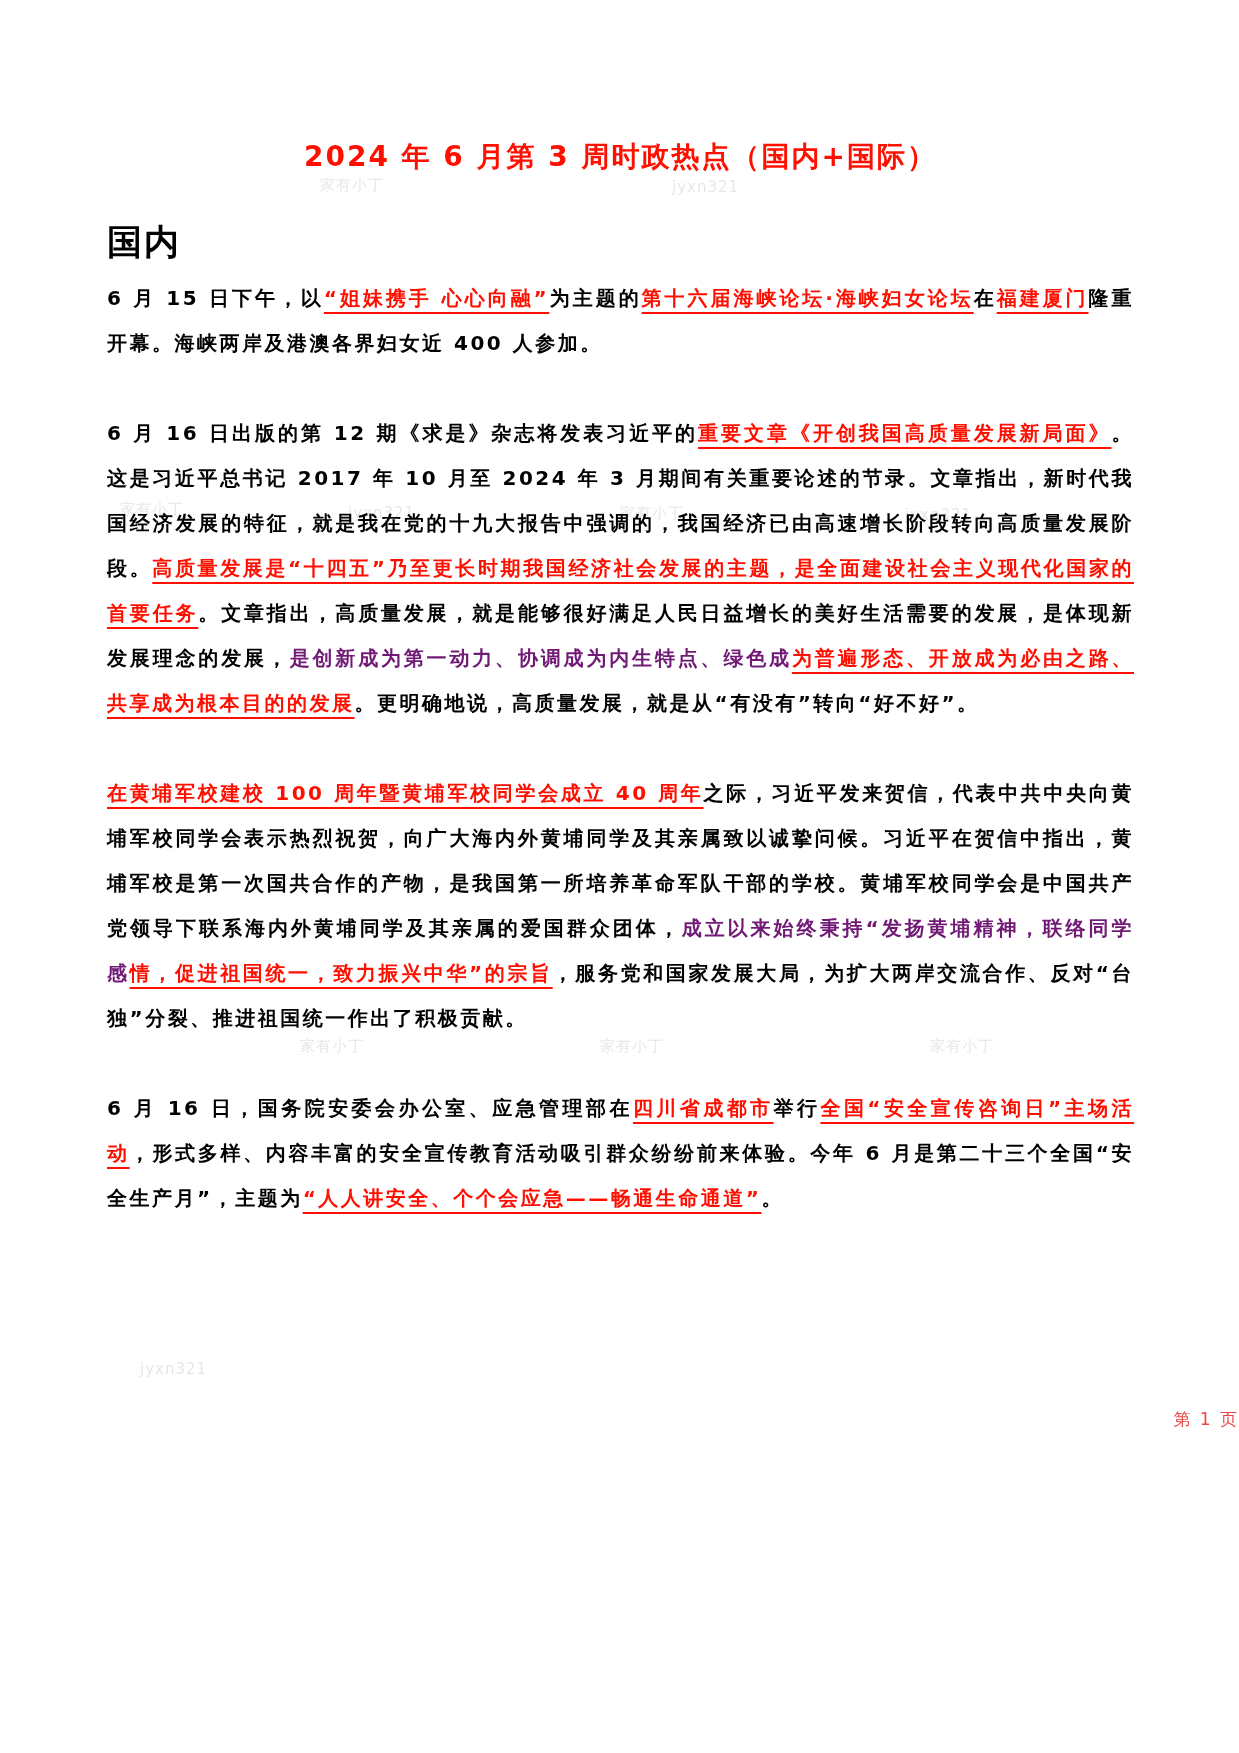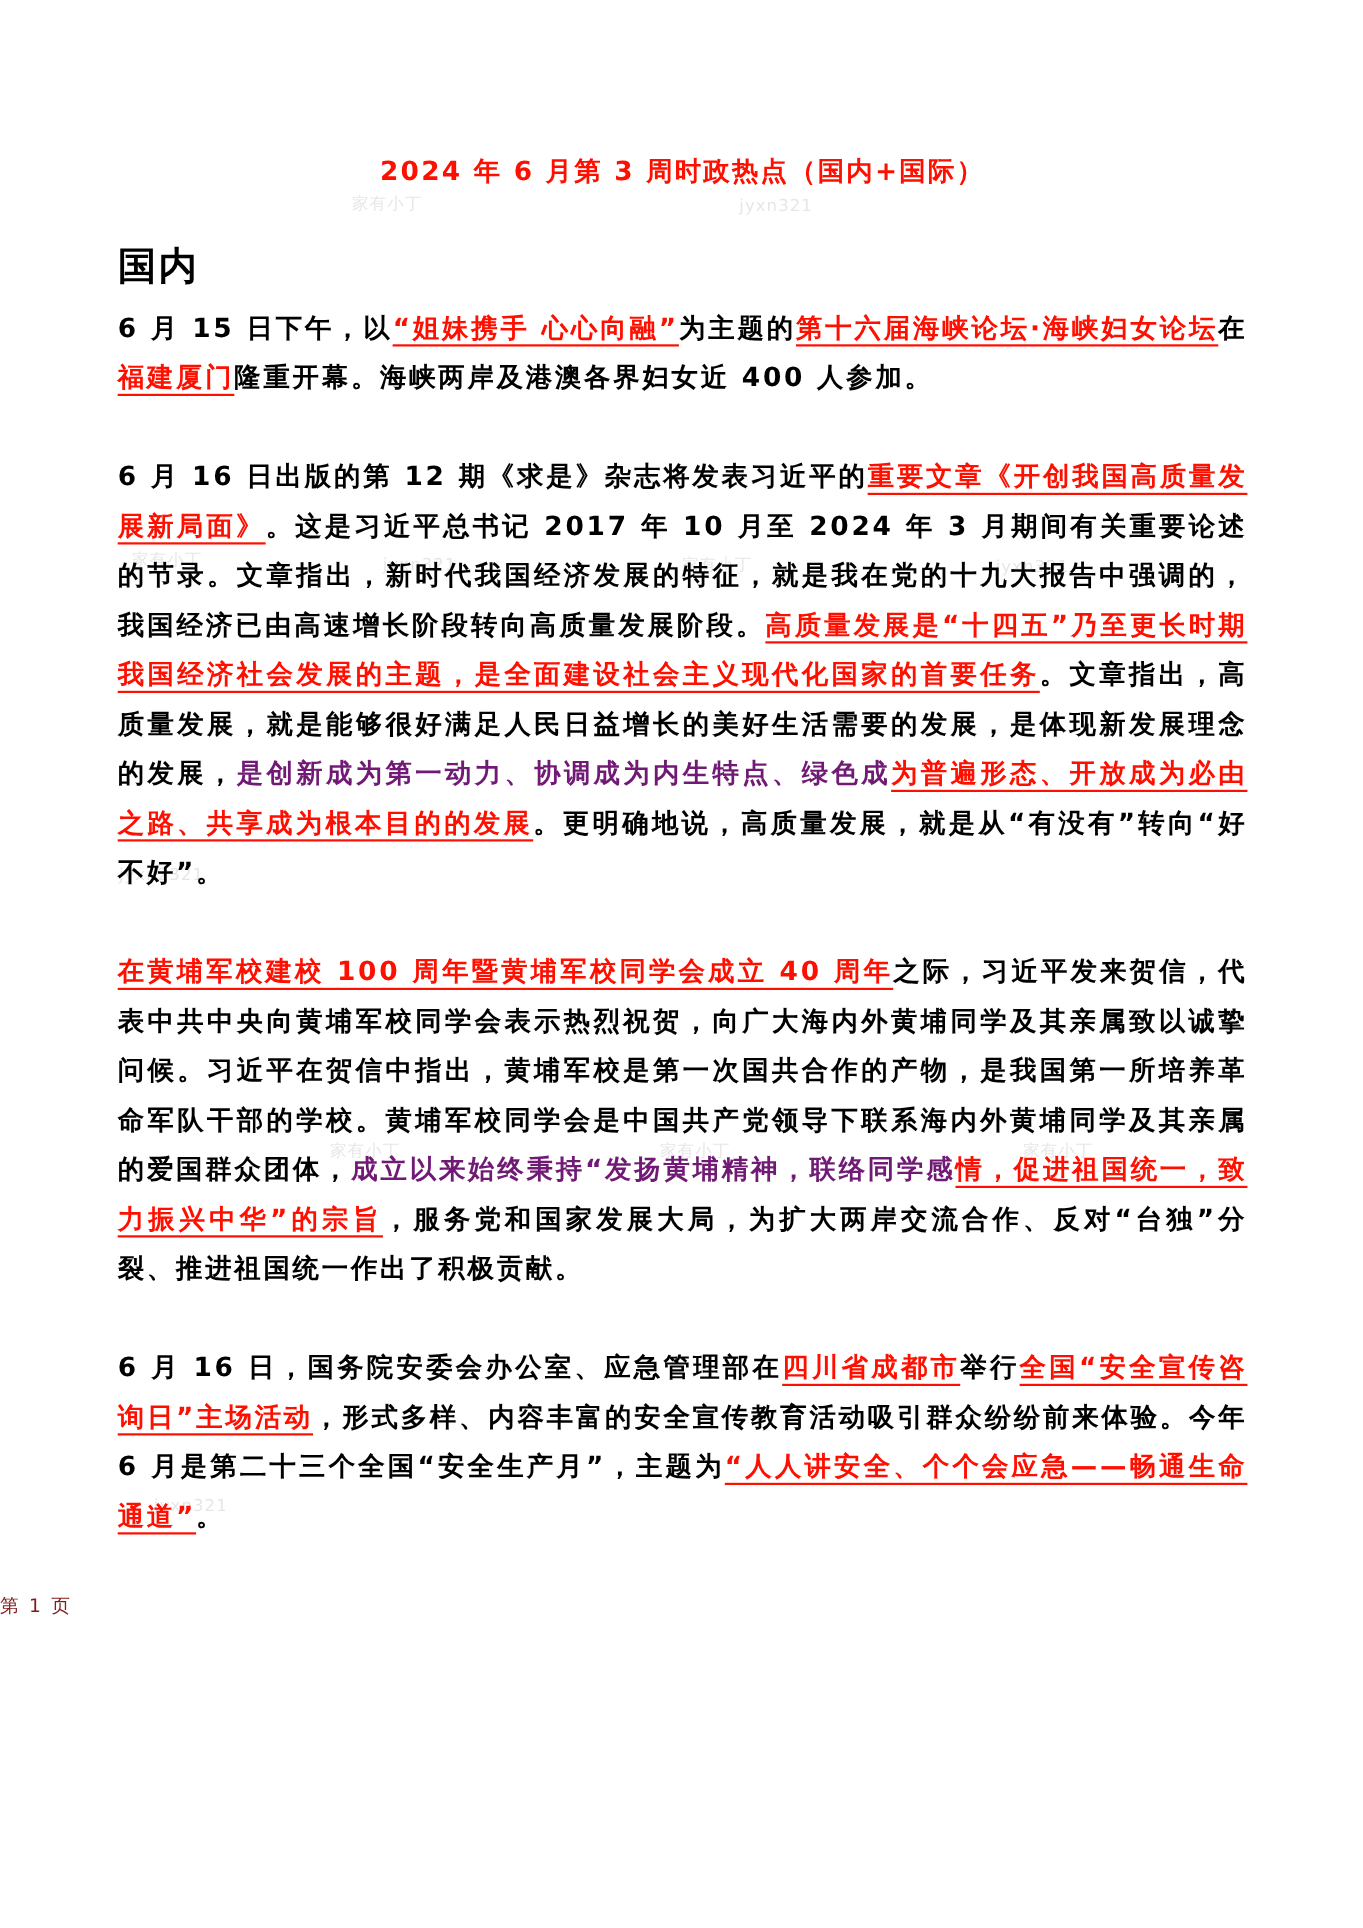--- a/index.html
+++ b/index.html
@@ -14,58 +14,58 @@
   }
   .content {
     position: absolute;
     left: 107px;
     right: 105px;
     top: 128px;
   }
   .doc-title {
     text-align: center;
     color: #ff0f00;
-    font-size: 24px;
+    font-size: 28px;
     font-weight: 700;
     line-height: 57px;
     letter-spacing: 2px;
   }
   .section-heading {
     margin-top: 34px;
     font-size: 35px;
     font-weight: 700;
     color: #000000;
     letter-spacing: 2px;
   }
   .para {
     margin-top: 45px;
-    font-size: 24px;
+    font-size: 20px;
     font-weight: 700;
     line-height: 45px;
     text-align: justify;
     color: #000000;
     letter-spacing: 2.5px;
   }
   .para.first { margin-top: 10px; }
   .run-black { color: #000000; }
   .run-red { color: #701a75; }
   .run-red-u {
     color: #ff0f00;
     text-decoration: underline;
     text-decoration-thickness: 2px;
     text-underline-offset: 7px;
     text-decoration-color: #ff0f00;
   }
   .footer {
     position: absolute;
     left: 0; right: 0;
-    top: 1448px;
-    text-align: left;
+    top: 1408px;
+    text-align: right;
     font-size: 17px;
-    color: #7f1d1d;
+    color: #ef4444;
     letter-spacing: 2px;
   }
   .watermark {
     position: absolute;
     color: rgba(140,140,140,0.22);
     font-size: 15px;
     font-weight: 400;
     letter-spacing: 1px;
     pointer-events: none;
     white-space: nowrap;

